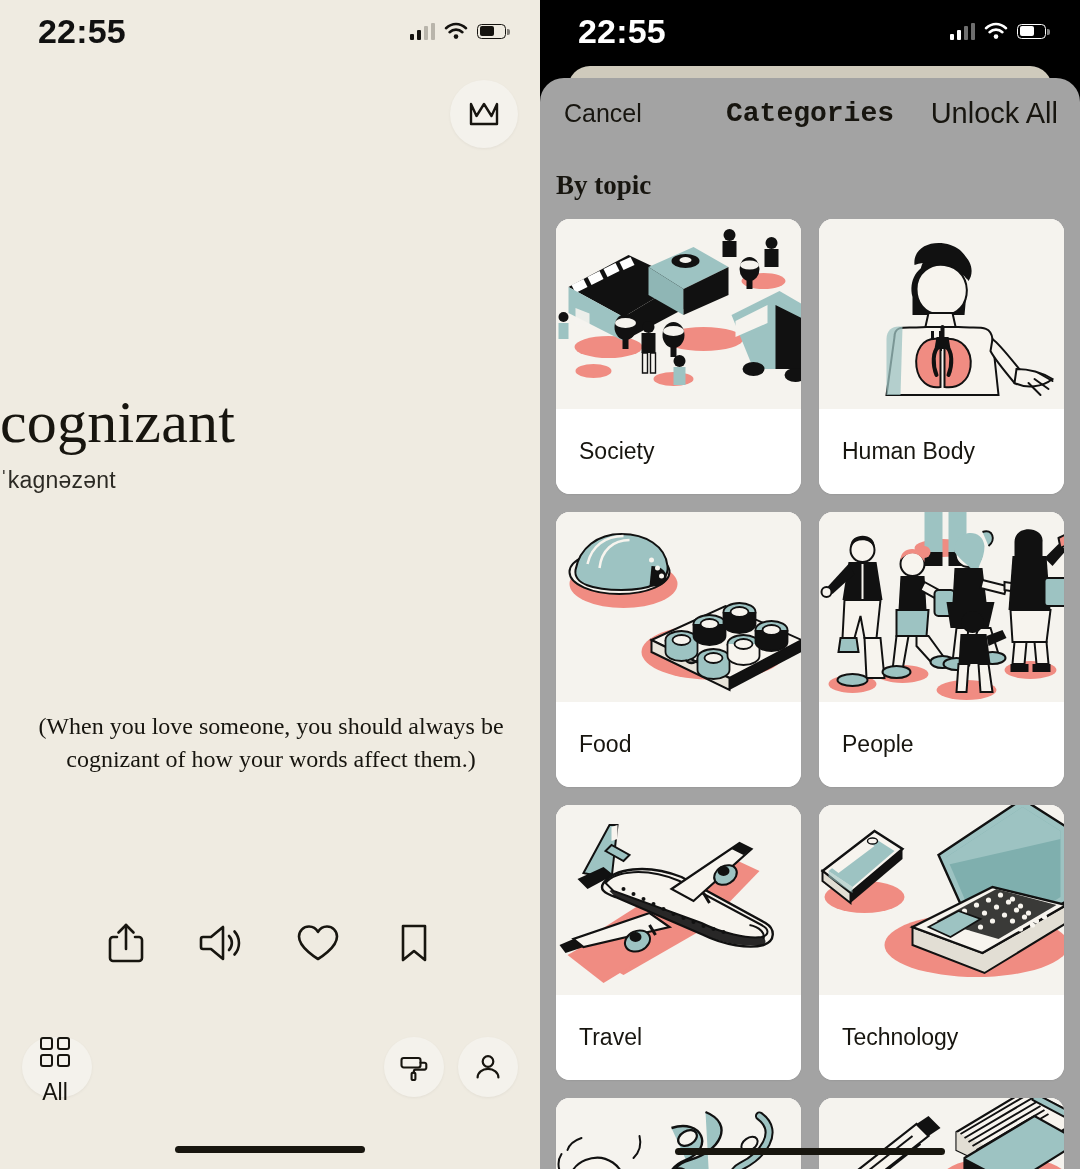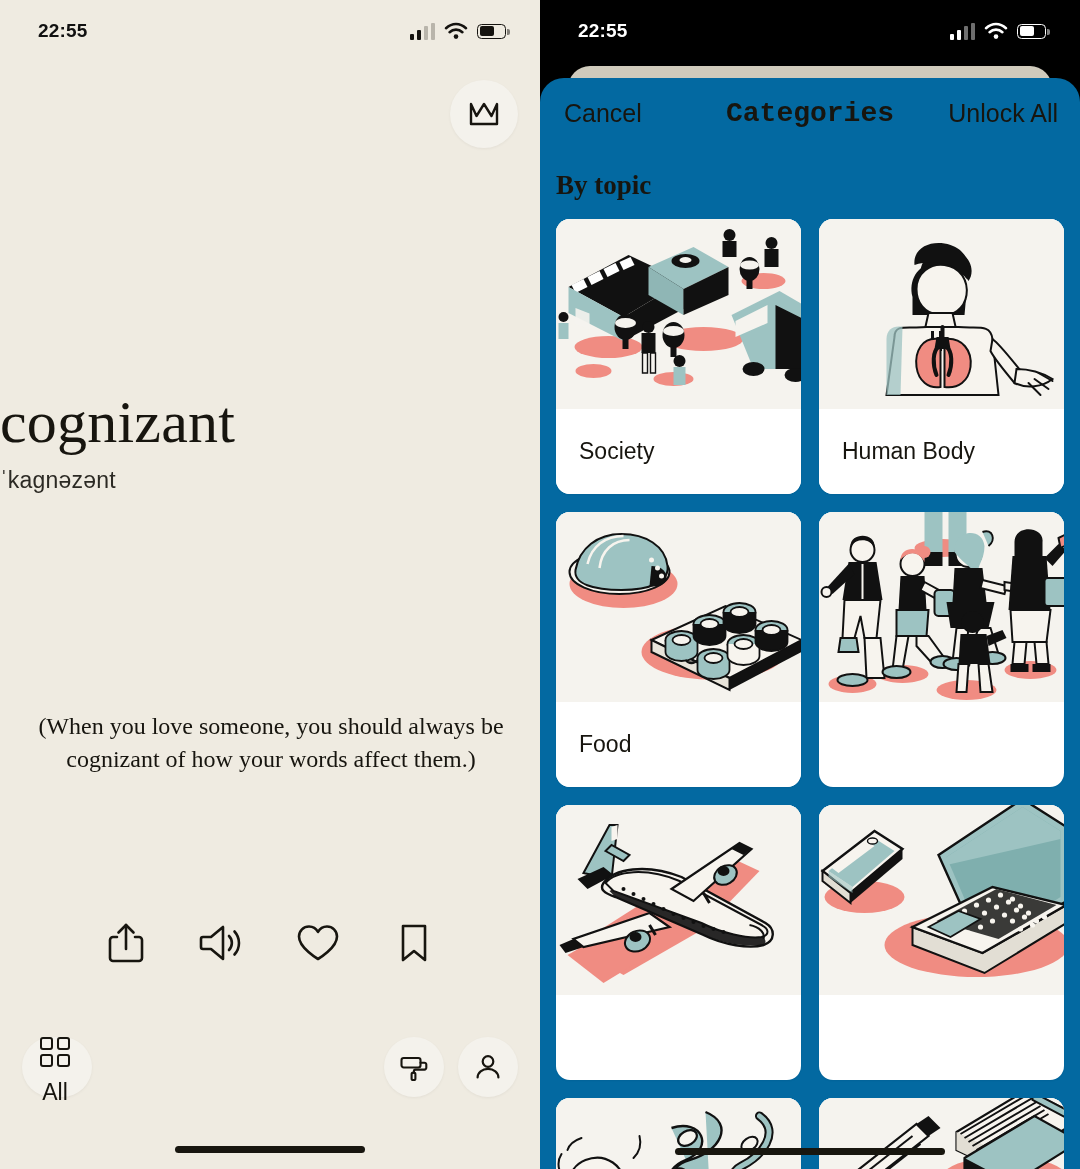--- a/index.html
+++ b/index.html
@@ -13,21 +13,21 @@
   
   .left-phone {
     position:relative; width:540px; height:1169px;
     background:#EFEBE1; overflow:hidden;
   }
   .statusbar {
     position:relative; height:62px;
     display:flex; align-items:center; justify-content:space-between;
     padding:0 34px 0 38px;
   }
-  .sb-time { font-size:19px; font-weight:700; letter-spacing:.2px; color:#111; }
+  .sb-time { font-size:34px; font-weight:700; letter-spacing:.2px; color:#111; }
   .sb-icons { display:flex; align-items:center; gap:9px; }
 
   .bars { display:flex; align-items:flex-end; gap:2.5px; height:17px; }
   .bars i { display:block; width:4.5px; border-radius:1px; background:#15130f; }
   .bars i.b1 { height:6px; }
   .bars i.b2 { height:10px; }
   .bars i.b3 { height:13.5px; background:#b9b5ab; }
   .bars i.b4 { height:17px; background:#b9b5ab; }
 
   .batt { position:relative; width:29px; height:15px; border:1.8px solid #15130f;
@@ -106,30 +106,30 @@
   .r-statusbar .batt { border-color:#fff; }
   .r-statusbar .batt span { background:#fff; }
   .r-statusbar .batt:after { background:#fff; }
 
   .sheet-back {
     position:absolute; top:66px; left:28px; right:28px; height:60px;
     background:#CFCABC; border-radius:22px 22px 0 0;
   }
   .sheet {
     position:absolute; top:78px; left:0; right:0; bottom:0;
-    background:#0369a1; border-radius:24px 24px 0 0; overflow:hidden;
+    background:#a3a3a3; border-radius:24px 24px 0 0; overflow:hidden;
   }
   .sheet-nav {
     position:relative; height:70px; display:flex; align-items:center;
     justify-content:space-between; padding:0 22px 0 24px;
   }
   .nav-cancel { font-size:25px; color:#17150f; }
   .nav-title { font-family:Liberation Mono, monospace; font-weight:700; font-size:28px; color:#17150f;
                position:absolute; left:50%; transform:translateX(-50%); }
-  .nav-unlock { font-size:25px; color:#17150f;margin-left:19px; }
+  .nav-unlock { font-size:29px; color:#17150f;margin-left:19px; }
 
   .section-title {
     font-family:"Liberation Serif", serif; font-weight:700; font-size:27px;
     color:#17150f; padding:22px 0 0 16px;
   }
 
   .grid {
     display:grid; grid-template-columns:1fr 1fr; gap:18px;
     padding:18px 16px 0 16px;
   }
@@ -488,20 +488,21 @@
                 <path d="M228 46 l14 -14 l8 6 l-14 16 z" fill="#111"></path>
                 <path d="M242 26 l8 -4 l2 10 l-8 4 z" fill="#F08C82" stroke="#111" stroke-width="2"></path>
                 <rect x="228" y="66" width="24" height="28" rx="3" fill="#9DC3C2" stroke="#111" stroke-width="2"></rect>
                 <path d="M194 98 h40 l-4 32 h-34 z" fill="#F7F4EE" stroke="#111" stroke-width="2"></path>
                 <path d="M198 130 h12 l-2 22 h-12 z" fill="#F7F4EE" stroke="#111" stroke-width="2"></path>
                 <path d="M218 130 h12 l2 22 h-12 z" fill="#F7F4EE" stroke="#111" stroke-width="2"></path>
                 <path d="M194 152 h18 v8 h-18 z M216 152 h18 v8 h-18 z" fill="#111"></path>
               </g>
             </svg>
           </div>
+          <div class="card-label">People</div>
         </div>
 
         <div class="card">
           <div class="card-art">
             <svg viewBox="0 0 250 190" preserveAspectRatio="xMidYMid slice">
               <rect width="250" height="190" fill="#F5F3EE"></rect>
               <path d="M20 142 L92 96 L176 52 L206 66 L150 124 L70 170 Z" fill="#F08C82"></path>
               <path d="M14 150 L60 124 L96 150 L50 178 Z" fill="#F08C82"></path>
 
               <path d="M30 68 L56 20 L64 20 L58 74 Z" fill="#9DC3C2" stroke="#111" stroke-width="2"></path>
@@ -532,20 +533,21 @@
               <path d="M96 108 L20 134 L30 142 L116 122 Z" fill="#F7F4EE" stroke="#111" stroke-width="2.2"></path>
               <path d="M20 134 L30 142 L12 148 L6 140 Z" fill="#111"></path>
 
               <ellipse cx="172" cy="70" rx="12" ry="9" fill="#9DC3C2" stroke="#111" stroke-width="2" transform="rotate(-30 172 70)"></ellipse>
               <ellipse cx="170" cy="66" rx="6" ry="5" fill="#111"></ellipse>
               <ellipse cx="84" cy="136" rx="13" ry="10" fill="#9DC3C2" stroke="#111" stroke-width="2" transform="rotate(-25 84 136)"></ellipse>
               <ellipse cx="82" cy="132" rx="6" ry="5" fill="#111"></ellipse>
               <path d="M150 88 l6 10 M96 120 l6 10" stroke="#111" stroke-width="3"></path>
             </svg>
           </div>
+          <div class="card-label">Travel</div>
         </div>
 
         <div class="card">
           <div class="card-art">
             <svg viewBox="0 0 250 190" preserveAspectRatio="xMidYMid slice">
               <rect width="250" height="190" fill="#F5F3EE"></rect>
               <ellipse cx="48" cy="92" rx="40" ry="16" fill="#F08C82"></ellipse>
               <ellipse cx="160" cy="140" rx="92" ry="32" fill="#F08C82"></ellipse>
 
               <path d="M6 66 L58 26 L86 44 L34 88 Z" fill="#F7F4EE" stroke="#111" stroke-width="2.4"></path>
@@ -585,20 +587,21 @@
                 <circle cx="196" cy="116" r="2.6"></circle>
                   <circle cx="208" cy="112" r="2.6"></circle>
                   <circle cx="220" cy="116" r="2.6"></circle>
                 <circle cx="204" cy="124" r="2.6"></circle>
                   <circle cx="216" cy="120" r="2.6"></circle>
                   <circle cx="228" cy="112" r="2.6"></circle>
               </g>
               <path d="M112 122 L142 106 L164 114 L134 132 Z" fill="#9DC3C2" stroke="#111" stroke-width="1.8"></path>
             </svg>
           </div>
+          <div class="card-label">Technology</div>
         </div>
 
         <div class="card">
           <div class="card-art">
             <svg viewBox="0 0 250 190" preserveAspectRatio="xMidYMid slice">
               <rect width="250" height="190" fill="#F5F3EE"></rect>
               <ellipse cx="48" cy="150" rx="28" ry="10" fill="#F08C82"></ellipse>
 
               <path d="M26 108 C10 96 12 70 32 62 C52 54 72 68 70 88 C69 100 58 104 56 116 L40 118 C38 108 34 112 26 108 Z" fill="#F7F4EE" stroke="#111" stroke-width="2.2"></path>
               <path d="M40 118 L58 116 L59 128 L41 130 Z" fill="#9DC3C2" stroke="#111" stroke-width="2"></path>

